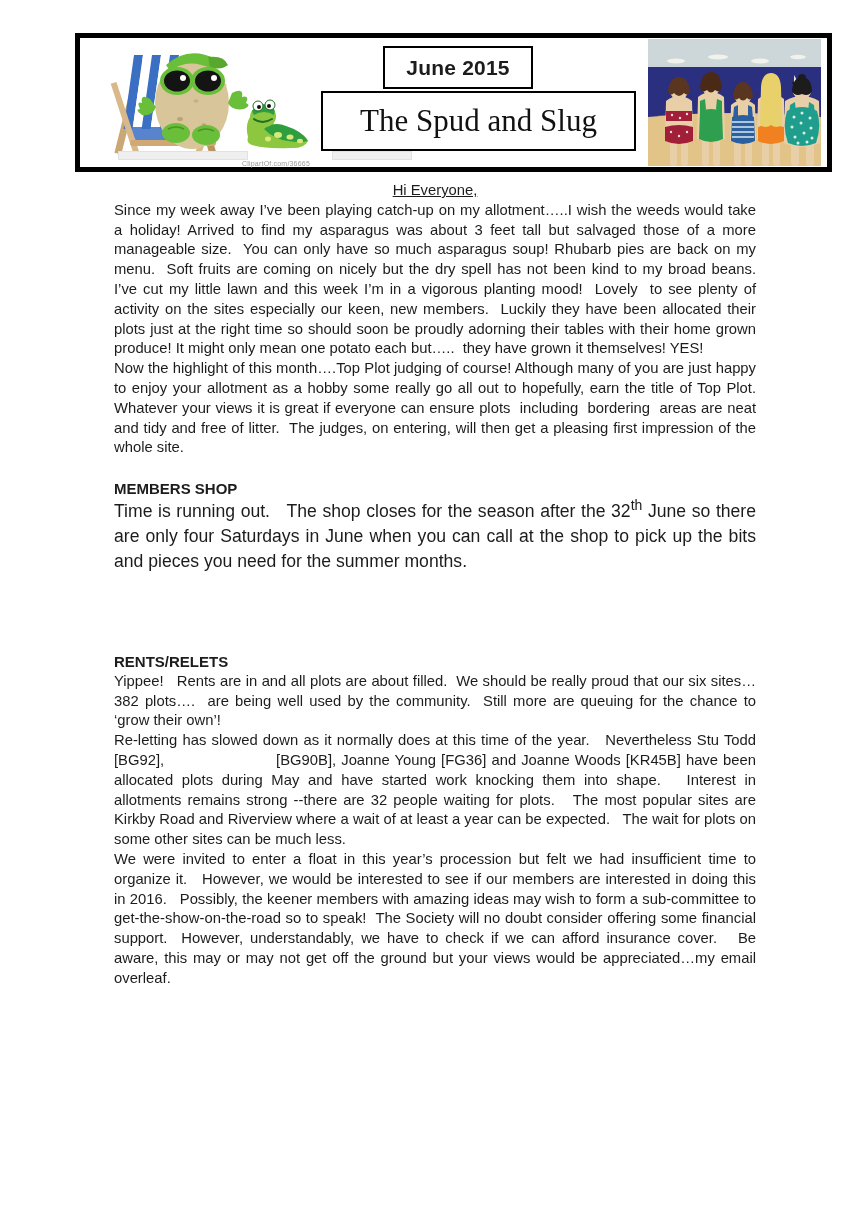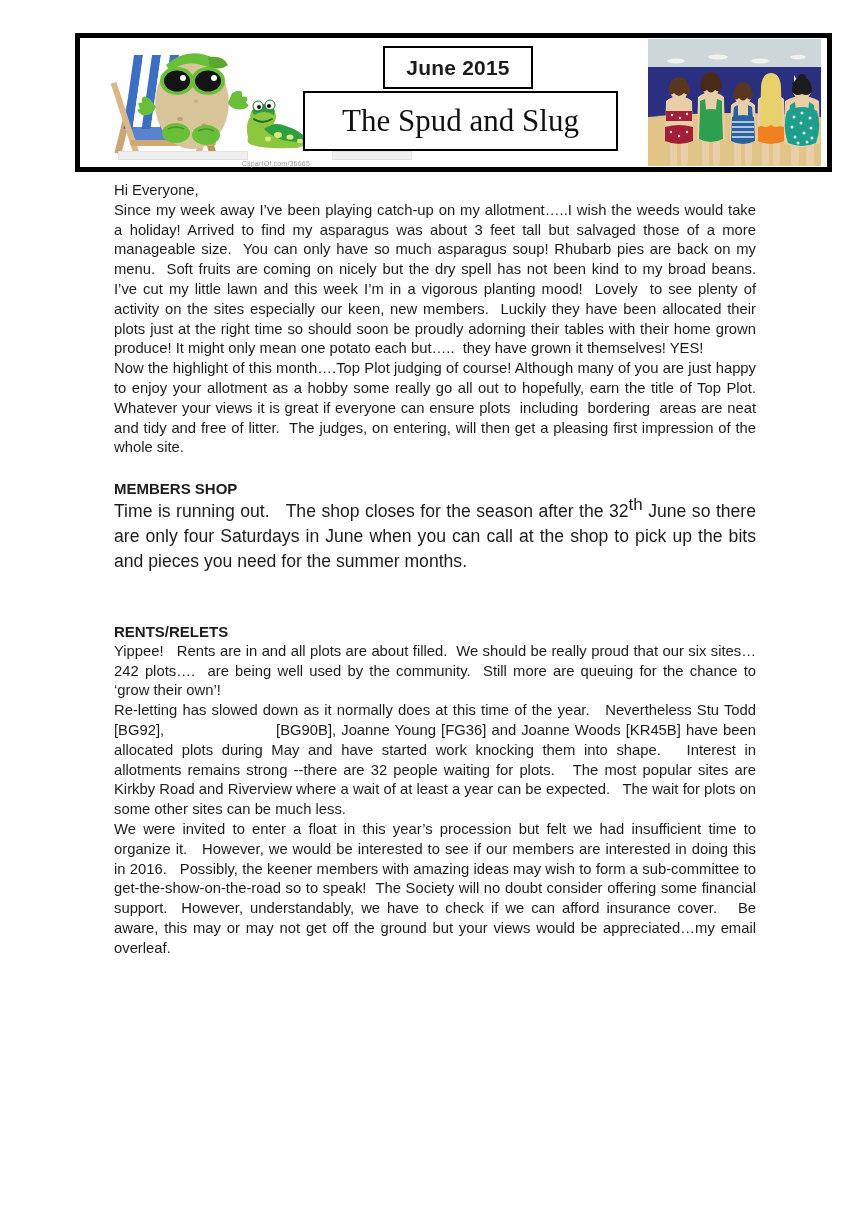--- a/index.html
+++ b/index.html
@@ -28,42 +28,42 @@
   .wm-bar1 { left:18px;  top:110px; width:130px; }
   .wm-bar2 { left:232px; top:110px; width:80px; }
 
   .date-box {
     position:absolute; left:303px; top:8px; width:150px; height:43px;
     border:2px solid #000; background:#fff;
     display:flex; align-items:center; justify-content:center;
     font-size:21px; font-weight:bold; letter-spacing:0.2px;
   }
   .title-box {
-    position:absolute; left:223px; top:53px; width:315px; height:60px;
+    position:absolute; left:241px; top:53px; width:315px; height:60px;
     border:2px solid #000; background:#fff;
     display:flex; align-items:center; justify-content:center;
     font-family:"Liberation Serif", serif; font-size:31px; color:#111;
   }
 
   
   .content { position:absolute; left:114px; top:181px; width:642px; }
   .para, .greeting {
     font-size:14.8px; line-height:19.8px; text-align:justify;
     white-space:pre-wrap; color:#1c1c1c;
   }
-  .greeting { text-align:left; }
+  .greeting { text-align:center;text-decoration:underline; }
   .section-heading {
     font-size:15px; line-height:19.8px; font-weight:bold; color:#1c1c1c;
   }
   .members-heading   { margin-top:21px; }
   .members-para      { font-size:17.6px; line-height:25px; }
-  .rents-heading     { margin-top:48px; }
+  .rents-heading     { margin-top:78px; }
   .waiting-heading   { margin-top:19px; }
   .procession-heading{ margin-top:112px; }
-  sup { font-size:17px; line-height:0; }
+  sup { font-size:14px; line-height:0; }
 </style>
 </head>
 <body>
 
 <div class="page">
 
   <header class="banner">
 
     <div class="art-left">
       <svg viewBox="0 0 218 118" width="218" height="118">
@@ -249,20 +249,20 @@
     <p class="greeting">Hi Everyone,</p>
 
     <p class="para">Since my week away I’ve been playing catch-up on my allotment…..I wish the weeds would take a holiday! Arrived to find my asparagus was about 3 feet tall but salvaged those of a more manageable size.  You can only have so much asparagus soup! Rhubarb pies are back on my menu.  Soft fruits are coming on nicely but the dry spell has not been kind to my broad beans.  I’ve cut my little lawn and this week I’m in a vigorous planting mood!  Lovely  to see plenty of activity on the sites especially our keen, new members.  Luckily they have been allocated their plots just at the right time so should soon be proudly adorning their tables with their home grown produce! It might only mean one potato each but…..  they have grown it themselves! YES!</p>
 
     <p class="para">Now the highlight of this month….Top Plot judging of course! Although many of you are just happy to enjoy your allotment as a hobby some really go all out to hopefully, earn the title of Top Plot.  Whatever your views it is great if everyone can ensure plots  including  bordering  areas are neat and tidy and free of litter.  The judges, on entering, will then get a pleasing first impression of the whole site.</p>
 
     <h2 class="section-heading members-heading">MEMBERS SHOP</h2>
     <p class="para members-para"><span>Time is running out.   The shop closes for the season after the 32</span><sup>th</sup><span> June so there are only four Saturdays in June when you can call at the shop to pick up the bits and pieces you need for the summer months.</span></p>
 
     <h2 class="section-heading rents-heading">RENTS/RELETS</h2>
-    <p class="para">Yippee!   Rents are in and all plots are about filled.  We should be really proud that our six sites…242 plots….  are being well used by the community.  Still more are queuing for the chance to ‘grow their own’!</p>
+    <p class="para">Yippee!   Rents are in and all plots are about filled.  We should be really proud that our six sites…382 plots….  are being well used by the community.  Still more are queuing for the chance to ‘grow their own’!</p>
 
     <p class="para">Re-letting has slowed down as it normally does at this time of the year.   Nevertheless Stu Todd [BG92], &nbsp;&nbsp;&nbsp;&nbsp;&nbsp;&nbsp;&nbsp;&nbsp;&nbsp;&nbsp;&nbsp;&nbsp;&nbsp;&nbsp;&nbsp;&nbsp;&nbsp;&nbsp;&nbsp;&nbsp; [BG90B], Joanne Young [FG36] and Joanne Woods [KR45B] have been allocated plots during May and have started work knocking them into shape.   Interest in allotments remains strong --there are 32 people waiting for plots.   The most popular sites are Kirkby Road and Riverview where a wait of at least a year can be expected.   The wait for plots on some other sites can be much less.</p>
 
     <p class="para">We were invited to enter a float in this year’s procession but felt we had insufficient time to organize it.   However, we would be interested to see if our members are interested in doing this in 2016.   Possibly, the keener members with amazing ideas may wish to form a sub-committee to get-the-show-on-the-road so to speak!  The Society will no doubt consider offering some financial support.  However, understandably, we have to check if we can afford insurance cover.   Be aware, this may or may not get off the ground but your views would be appreciated…my email overleaf.</p>
 
   </main>
 </div>
 
 </body></html>

